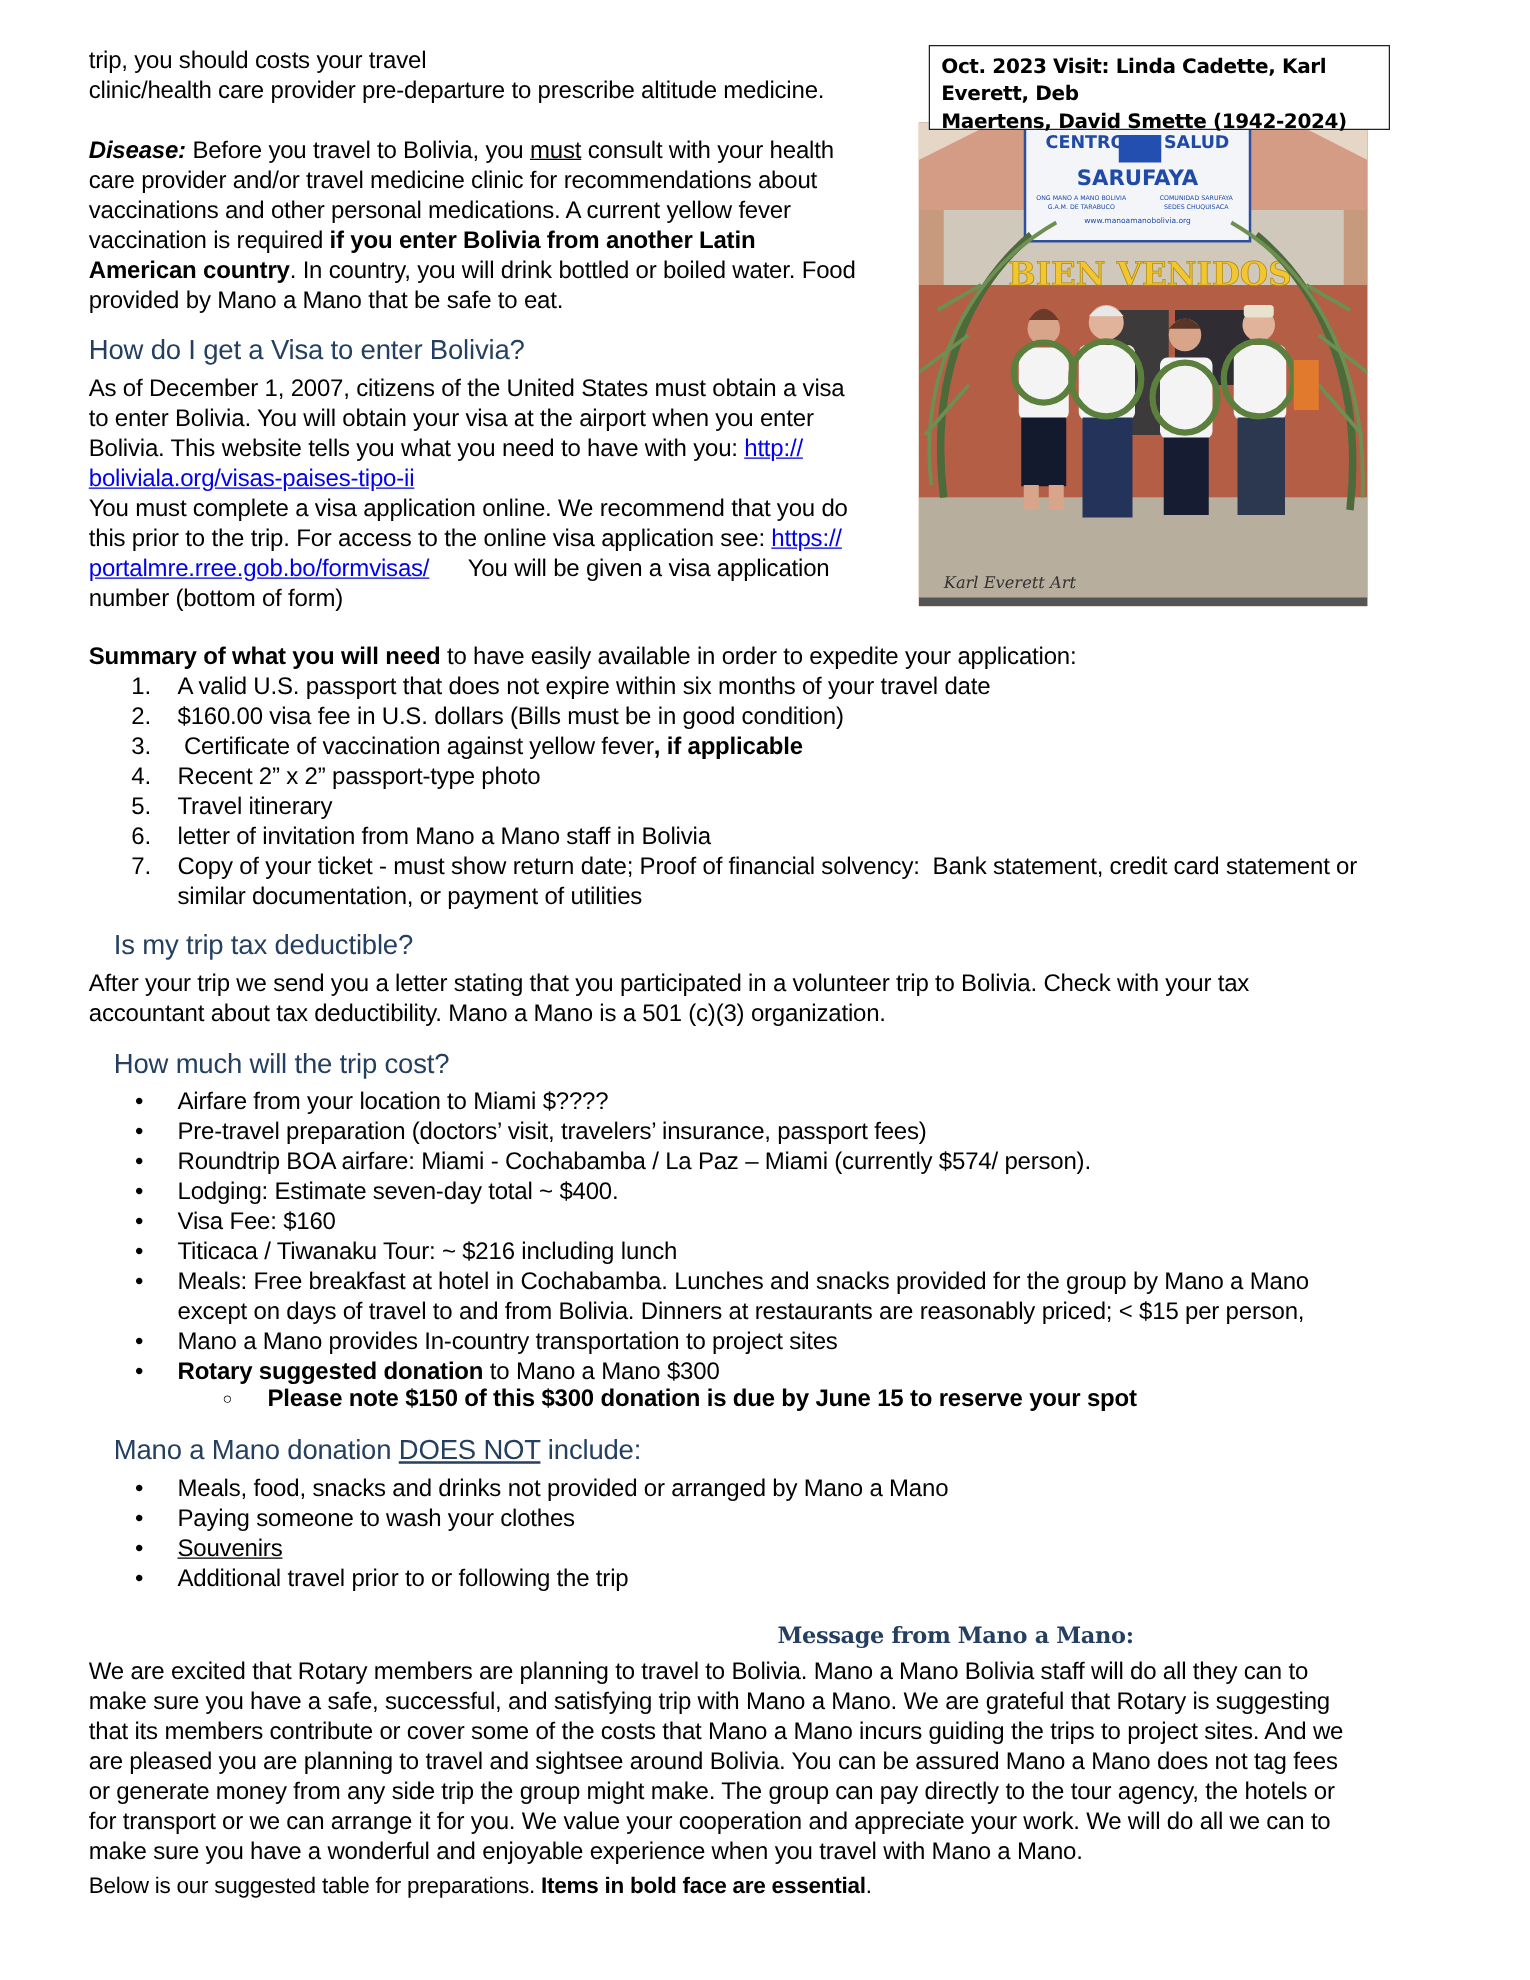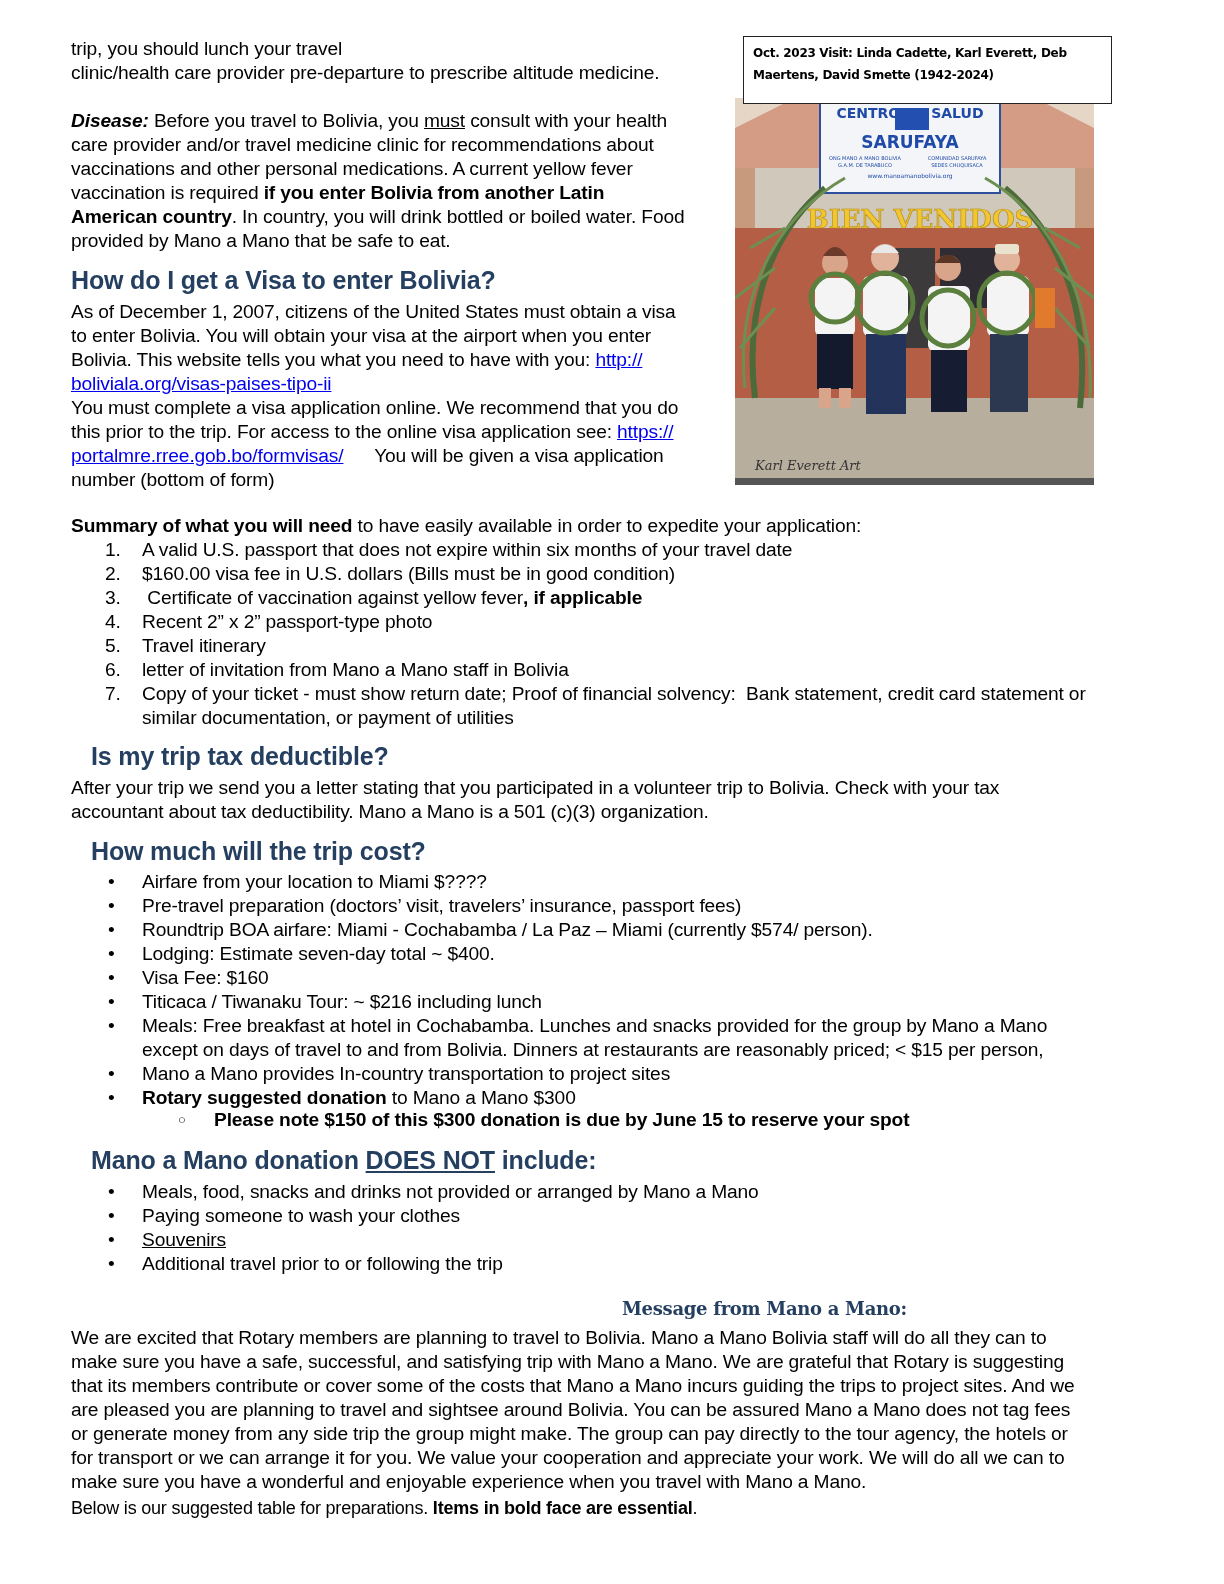--- a/index.html
+++ b/index.html
@@ -1,34 +1,34 @@
 <!DOCTYPE html>
 <html><head>
 <meta charset="utf-8">
 <style>
   html, body { margin:0; padding:0; background:#ffffff; }
   body { width:1224px; height:1584px; position:relative; overflow:hidden;
          font-family:"Liberation Sans", sans-serif; color:#000; font-size:19.2px; }
   .abs { position:absolute; }
   .line { position:absolute; left:71px; white-space:nowrap; font-size:19.2px; line-height:24px; letter-spacing:-0.15px; }
-  .h { color:#243f60; font-size:25px;font-weight:bold; }
+  .h { color:#243f60; font-size:22px; }
   a.link { color:#0000ee; text-decoration:underline; }
   b { font-weight:bold; }
   .u { text-decoration:underline; }
 
   
   .photo { position:absolute; left:735px; top:98px; width:359px; height:387px; overflow:hidden; background:#b98a6e; }
   .caption-box { position:absolute; left:743px; top:36px; width:369px; height:68px; background:#fff; border:1px solid #222;
                  box-sizing:border-box; padding:5px 9px; font-family:"DejaVu Sans", sans-serif; font-weight:bold;
-                 font-size:12px; line-height:22px; letter-spacing:-0.3px; z-index:3; }
+                 font-size:16px; line-height:22px; letter-spacing:-0.3px; z-index:3; }
 </style>
 </head>
 <body>
 
-<div class="line" style="top:37px">trip, you should lunch your travel</div>
+<div class="line" style="top:37px">trip, you should costs your travel</div>
 <div class="line" style="top:61px">clinic/health care provider pre-departure to prescribe altitude medicine.</div>
 
 <div class="line" style="top:109px"><b><i>Disease:</i></b><span> Before you travel to Bolivia, you </span><span class="u">must</span><span> consult with your health</span></div>
 <div class="line" style="top:133px">care provider and/or travel medicine clinic for recommendations about</div>
 <div class="line" style="top:157px">vaccinations and other personal medications. A current yellow fever</div>
 <div class="line" style="top:181px"><span>vaccination is required </span><b>if you enter Bolivia from another Latin</b></div>
 <div class="line" style="top:205px"><b>American country</b><span>.  In country, you will drink bottled or boiled water. Food</span></div>
 <div class="line" style="top:229px">provided by Mano a Mano that be safe to eat.</div>
 
 <div class="line h" style="top:268px">How do I get a Visa to enter Bolivia?</div>

